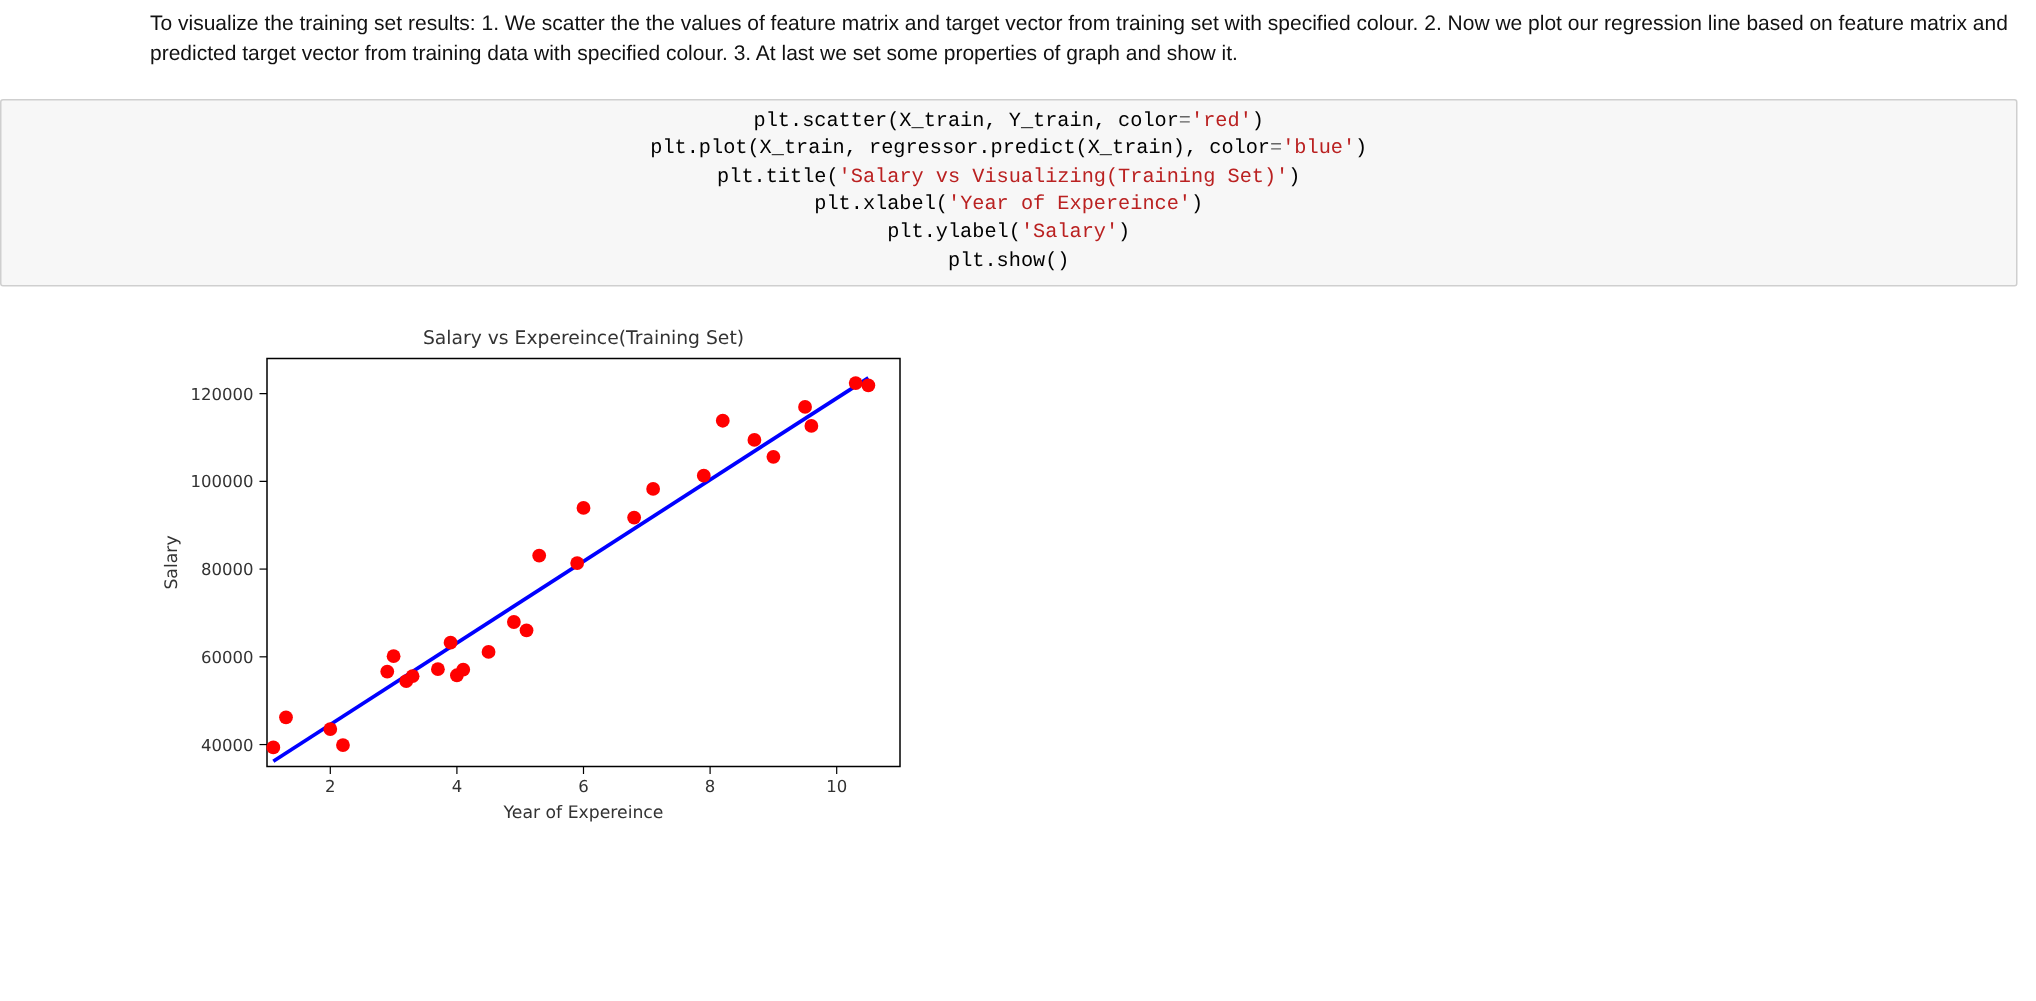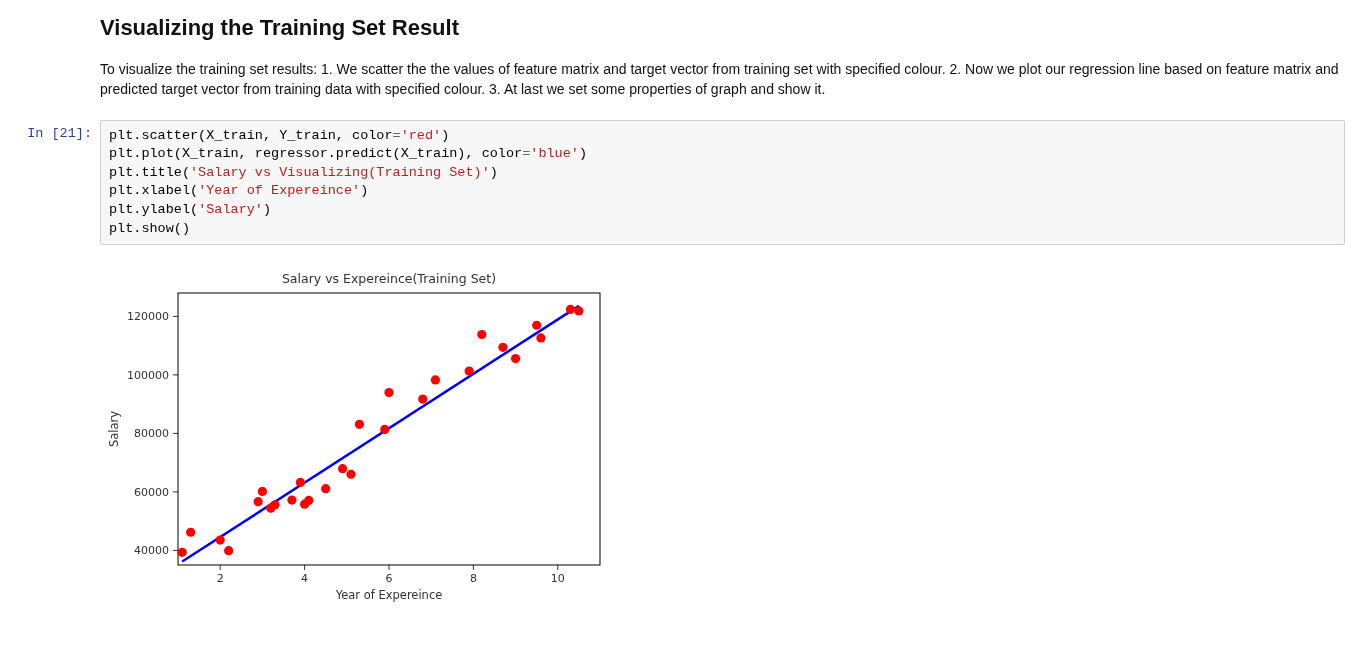--- a/index.html
+++ b/index.html
@@ -46,20 +46,21 @@
   .code-block {
     background: #f7f7f7;
     border: 1px solid #cfcfcf;
     border-radius: 2px;
     padding: 6px 8px;
     font-family: "SFMono-Regular", Consolas, "Liberation Mono", Menlo, monospace;
     font-size: 13.5px;
     line-height: 1.38;
     white-space: pre;
     overflow-x: auto;
+    text-align: center;
   }
   .tok-str { color: #BA2121; }
   .tok-op  { color: #666; }
   .chart-output {
     padding-top: 10px;
     padding-left: 0;
     text-align: center;
   }
   svg.chart {
     display: block;
@@ -71,27 +72,25 @@
   .chart-title { font-size: 12.5px; text-anchor: middle; }
   .tick-label  { font-size: 11px; }
   .axis-label  { font-size: 11.5px; text-anchor: middle; }
 </style>
 </head>
 <body>
 
 <div class="notebook-cell">
   <div class="prompt-col"></div>
   <div class="content-col markdown">
-    <h3>Visualizing the Training Set Result</h3>
     <p>To visualize the training set results: 1. We scatter the the values of feature matrix and target vector from training set with specified colour. 2. Now we plot our regression line based on feature matrix and predicted target vector from training data with specified colour. 3. At last we set some properties of graph and show it.</p>
   </div>
 </div>
 
 <div class="notebook-cell">
-  <div class="prompt-col">In [21]:</div>
   <div class="content-col">
     <div class="code-block" id="code-block">plt.scatter(X_train, Y_train, color<span class="tok-op">=</span><span class="tok-str">'red'</span>)
 plt.plot(X_train, regressor.predict(X_train), color<span class="tok-op">=</span><span class="tok-str">'blue'</span>)
 plt.title(<span class="tok-str">'Salary vs Visualizing(Training Set)'</span>)
 plt.xlabel(<span class="tok-str">'Year of Expereince'</span>)
 plt.ylabel(<span class="tok-str">'Salary'</span>)
 plt.show()</div>
   </div>
 </div>
 

